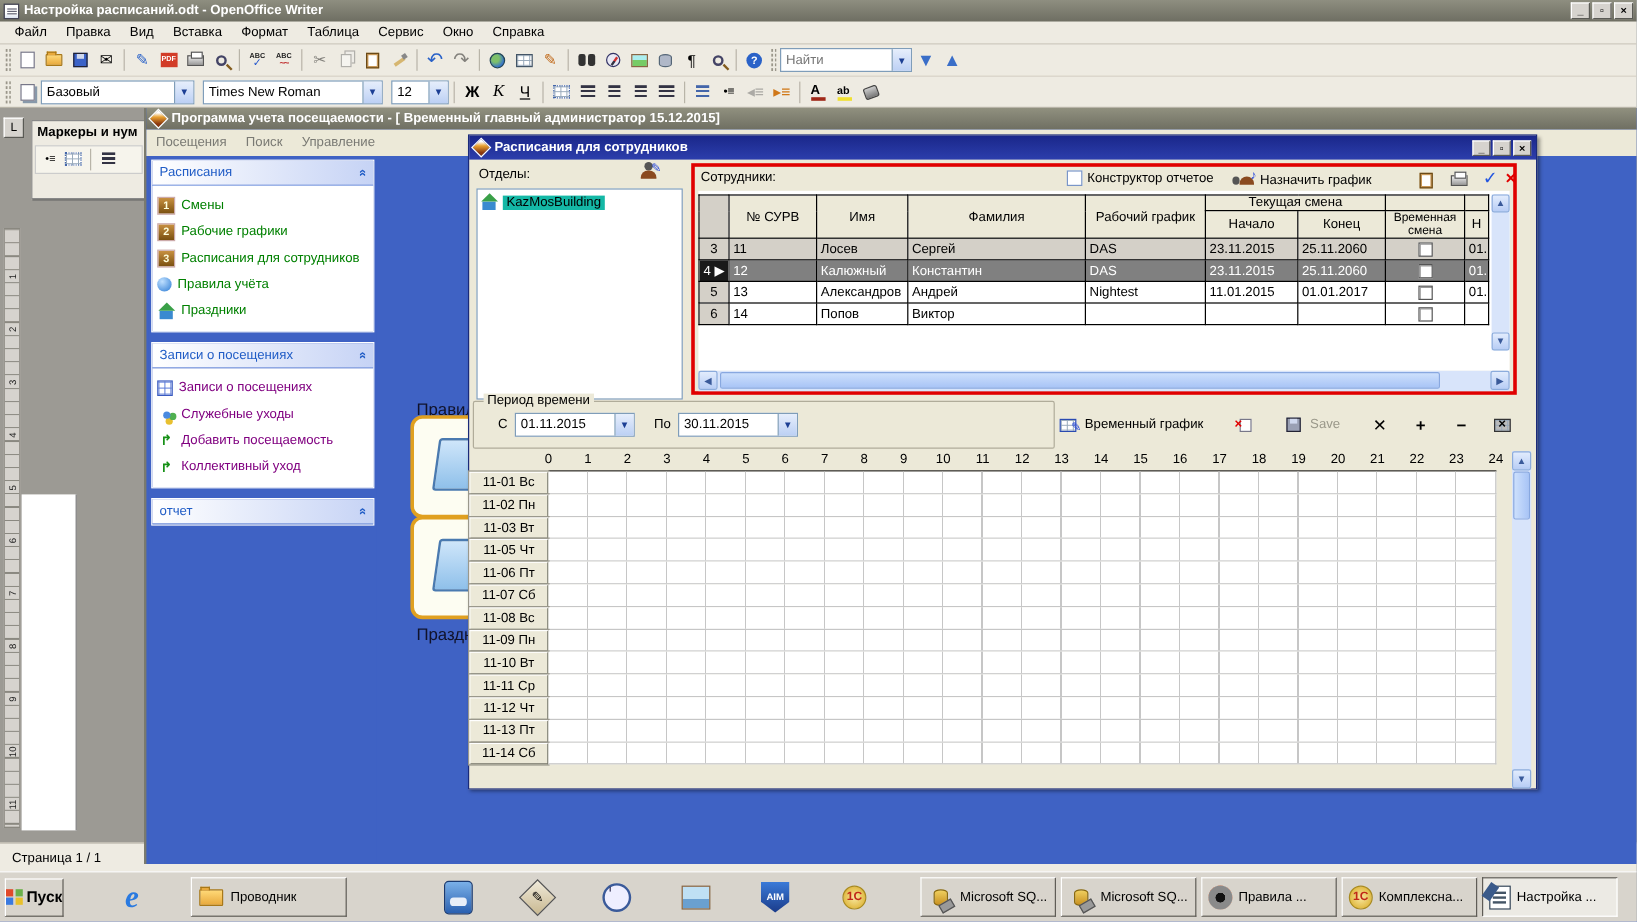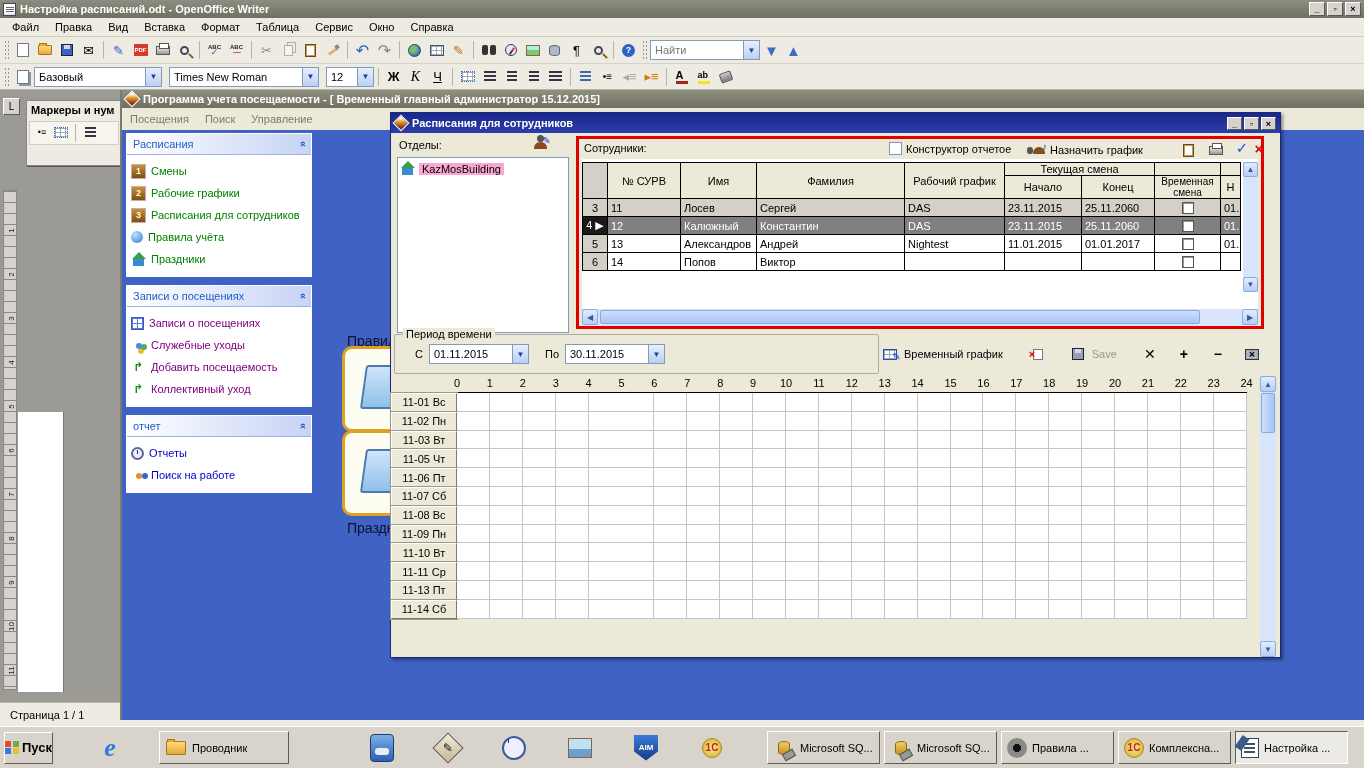--- a/index.html
+++ b/index.html
@@ -113,21 +113,21 @@
   .bg-folder .fold { position:absolute; left:18px; top:16px; width:60px; height:44px; background:linear-gradient(#cfe6fa,#8fc0ea); border:2px solid #4a7ab0; border-radius:3px; transform:skewX(-8deg);}
 
   
   #dialog { position:absolute; left:390px; top:112px; width:891px; height:546px; background:#ece9d8; border:1px solid #1a2a7a; box-shadow:2px 2px 3px rgba(0,0,0,.4); }
   #dlg-titlebar { position:absolute; left:0; top:0; width:100%; height:20px; background:linear-gradient(#1a278a,#2c3eac); color:#fff; font-weight:bold; display:flex; align-items:center; padding:0 4px; }
   #dlg-titlebar .win-btns .win-btn { width:15px; height:13px; }
 
   .lbl { position:absolute; }
   #dept-list { position:absolute; left:6px; top:44px; width:172px; height:176px; background:#fff; border:1px solid #7f9db9; padding:2px; }
   .tree-item { display:flex; align-items:center; gap:4px; height:17px; }
-  .tree-item .txt { background:#f9a8d4; padding:0 3px; }
+  .tree-item .txt { background:#14b8a6; padding:0 3px; }
   #dept-icon { position:absolute; left:140px; top:22px; width:18px; height:18px; }
   .person-ic:before { content:""; display:block; width:7px; height:7px; border-radius:50%; background:#555; margin:0 auto;}
   .person-ic:after { content:""; display:block; width:13px; height:7px; border-radius:6px 6px 0 0; background:#8a4a20; margin:0 auto;}
   .pencil-mark { position:absolute; right:-2px; top:0; color:#2244dd; font-size:10px; font-weight:bold;}
 
   #red-frame { position:absolute; left:185px; top:23px; width:688px; height:193px; border:3px solid #e00000; }
   #emp-area { position:absolute; left:3px; top:20px; width:676px; height:150px; background:#fff; }
   .emp-table { border-collapse:collapse; position:absolute; left:0; top:3px; table-layout:fixed; width:658px; font-size:11px;}
   .emp-table th, .emp-table td { border:1px solid #000; padding:0 3px; overflow:hidden; white-space:nowrap; }
   .emp-table thead th { background:#ece9d8; font-weight:normal; text-align:center; }
@@ -460,30 +460,20 @@
               <div class="nav-item">
                 <span class="nicon ni-arrow">↱</span>
                 <span class="nav-label" style="color: rgb(128, 0, 128);">Коллективный уход</span>
               </div>
             </div>
           </div>
           <div class="nav-section">
             <div class="nav-header">
               <span class="nav-title">отчет</span>
               <span class="nav-chevron">»</span>
-            </div>
-            <div class="nav-body">
-              <div class="nav-item">
-                <span class="nicon ni-clock"></span>
-                <span class="nav-label" style="color: rgb(0, 0, 204);">Отчеты</span>
-              </div>
-              <div class="nav-item">
-                <span class="nicon ni-duo"></span>
-                <span class="nav-label" style="color: rgb(0, 0, 204);">Поиск на работе</span>
-              </div>
             </div>
           </div>
         </div>
       </div>
 
     <div class="bg-label" style="left:225px;top:243px;">Правил</div>
     <div class="bg-folder" style="left:220px;top:256px;">
         <span class="fold"></span>
       </div>
     <div class="bg-folder" style="left:220px;top:340px;">
@@ -738,20 +728,24 @@
           </div>
           <div class="grid-row">
             <div class="grid-rowlabel">11-10 Вт</div>
             <div class="grid-cells"></div>
           </div>
           <div class="grid-row">
             <div class="grid-rowlabel">11-11 Ср</div>
             <div class="grid-cells"></div>
           </div>
           <div class="grid-row">
+            <div class="grid-rowlabel">11-12 Чт</div>
+            <div class="grid-cells"></div>
+          </div>
+          <div class="grid-row">
             <div class="grid-rowlabel">11-13 Пт</div>
             <div class="grid-cells"></div>
           </div>
           <div class="grid-row">
             <div class="grid-rowlabel">11-14 Сб</div>
             <div class="grid-cells"></div>
           </div>
         </div>
       <div class="xsb" style="left:869px;top:0;width:16px;height:281px;">
         <span class="sb-btn" style="left:0;top:0;">▲</span>

